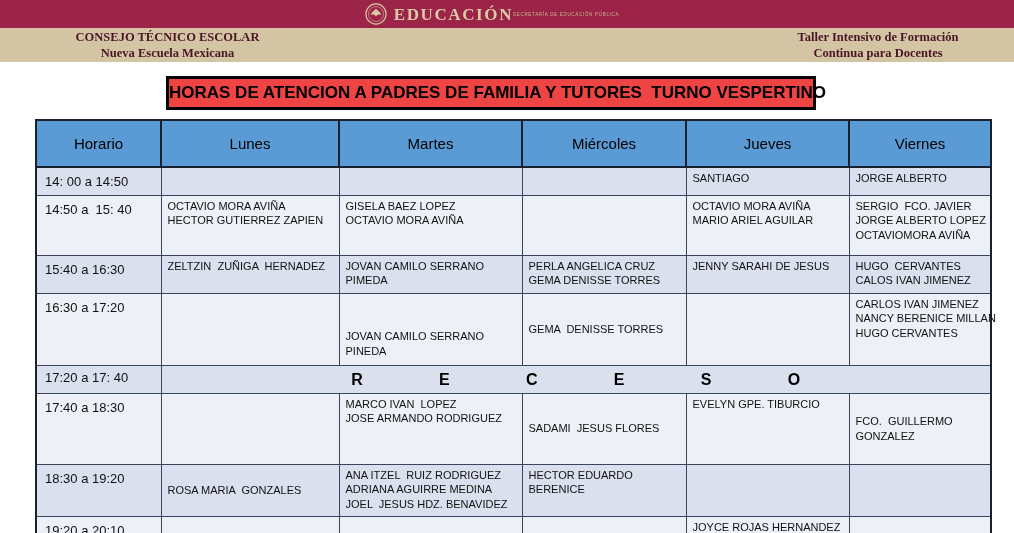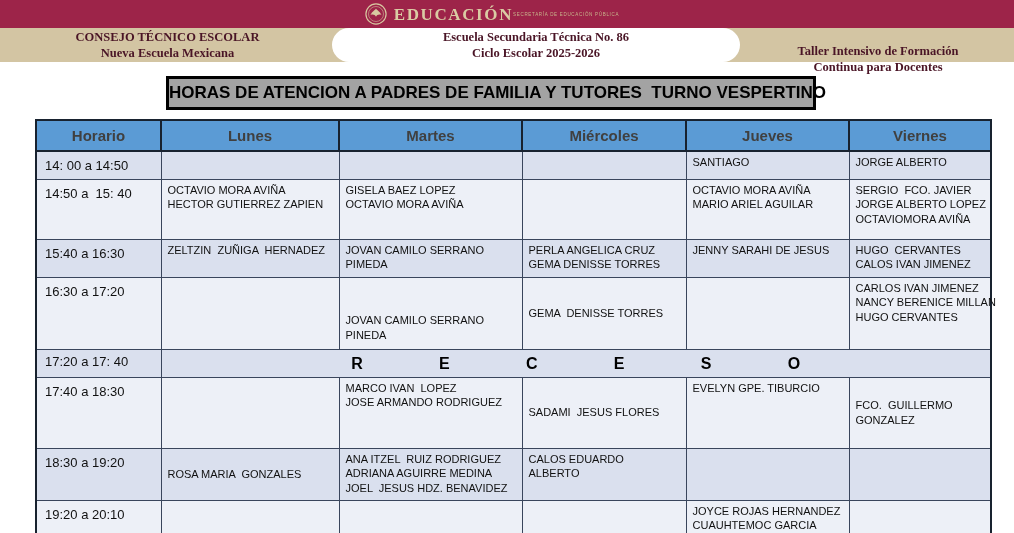--- a/index.html
+++ b/index.html
@@ -17,35 +17,35 @@
   .brand{font-family:"Liberation Serif",serif;font-weight:bold;font-size:17px;color:#DACBA4;letter-spacing:1.6px}
   .brand-sub{font-size:4.5px;color:#C9B68C;letter-spacing:0.7px;margin-top:2px;white-space:nowrap}
 
   
   .bandbar{height:34px;background:#D3C5A3;position:relative}
   .band-left{position:absolute;left:0;top:0;width:335px;height:100%;
     display:flex;flex-direction:column;justify-content:center;align-items:center}
   .band-center{position:absolute;left:332px;top:0;width:408px;height:100%;
     background:#ffffff;border-radius:17px;
     display:flex;flex-direction:column;justify-content:center;align-items:center}
-  .band-right{position:absolute;right:0;top:14px;width:272px;height:100%;
+  .band-right{position:absolute;right:0;top:0;width:272px;height:100%;
     display:flex;flex-direction:column;justify-content:center;align-items:center}
   .band-text{font-family:"Liberation Serif",serif;font-weight:bold;font-size:12.5px;
     color:#4A1526;line-height:1.3;text-align:left;white-space:nowrap}
 
   
-  .title-box{margin:14px 0 9px 166px;width:650px;border:3px solid #000;background:#a3a3a3;
+  .title-box{margin:14px 0 9px 166px;width:650px;border:3px solid #000;background:#ef4444;
     text-align:center;font-weight:bold;font-size:17px;color:#000;
     padding:4px 0;white-space:pre;box-sizing:border-box}
 
   
   table.schedule{border-collapse:collapse;margin-left:35px;width:955px;table-layout:fixed;
     border:2px solid #18222F}
-  .schedule th{background:#5B9BD5;color:#404040;font-size:15px;font-weight:bold;
-    border:2px solid #18222F;height:29px;padding:0}
+  .schedule th{background:#5B9BD5;color:#000000;font-size:15px;font-weight:normal;
+    border:2px solid #18222F;height:29px;padding:8px}
   .schedule td{border:1px solid #39455C;font-size:11px;vertical-align:top;
     padding:3px 6px;color:#111;line-height:1.32}
   .schedule td div{white-space:pre}
   .schedule td.time{font-size:13px;padding-top:5px;padding-left:8px;white-space:pre}
   .schedule tbody tr:nth-child(odd){background:#DAE0EE}
   .schedule tbody tr:nth-child(even){background:#EDF0F7}
 
   tr.r0{height:28px} tr.r1{height:60px} tr.r2{height:38px} tr.r3{height:72px}
   tr.r4{height:16px} tr.r5{height:71px} tr.r6{height:52px} tr.r7{height:41px}
 
@@ -77,24 +77,20 @@
       <span class="brand">EDUCACIÓN</span>
       <span class="brand-sub">SECRETARÍA DE EDUCACIÓN PÚBLICA</span>
     </span>
   </div>
 </div>
 
 <div class="bandbar">
   <div class="band-left">
     <div class="band-text">CONSEJO TÉCNICO ESCOLAR</div>
     <div class="band-text">Nueva Escuela Mexicana</div>
-  </div>
-  <div class="band-center">
-    <div class="band-text">Escuela Secundaria Técnica No. 86</div>
-    <div class="band-text">Ciclo Escolar 2025-2026</div>
   </div>
   <div class="band-right">
     <div class="band-text">Taller Intensivo de Formación</div>
     <div class="band-text">Continua para Docentes</div>
   </div>
 </div>
 
 <div class="title-box">HORAS DE ATENCION A PADRES DE FAMILIA Y TUTORES  TURNO VESPERTINO</div>
 
 <table class="schedule">
@@ -216,22 +212,22 @@
         <td class="time">18:30 a 19:20</td>
         <td>
           <div>ROSA MARIA  GONZALES</div>
         </td>
         <td>
           <div>ANA ITZEL  RUIZ RODRIGUEZ</div>
           <div>ADRIANA AGUIRRE MEDINA</div>
           <div>JOEL  JESUS HDZ. BENAVIDEZ</div>
         </td>
         <td>
-          <div>CALOS EDUARDO</div>
-          <div>ALBERTO</div>
+          <div>HECTOR EDUARDO</div>
+          <div>BERENICE</div>
         </td>
         <td></td>
         <td></td>
       </tr>
       <tr class="r7">
         <td class="time">19:20 a 20:10</td>
         <td></td>
         <td></td>
         <td></td>
         <td>

